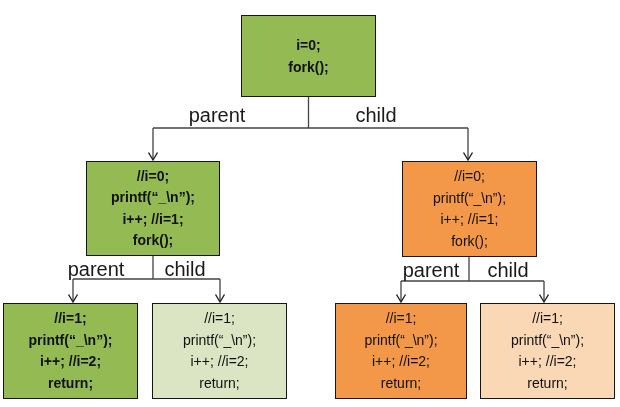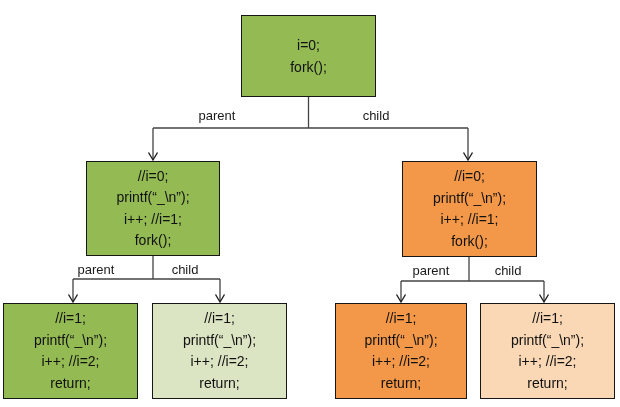--- a/index.html
+++ b/index.html
@@ -46,28 +46,28 @@
     line-height: 21.5px;
     color: var(--text, #111111);
   }
   .n-root  { left: 241px; top: 15px;  width: 135px; height: 82px; line-height: 22px; }
   .n-l1p   { left: 86px;  top: 161px; width: 134px; height: 95px; }
   .n-l1c   { left: 402px; top: 161px; width: 135px; height: 96px; }
   .n-pp    { left: 3px;   top: 303px; width: 135px; height: 96px; }
   .n-pc    { left: 152px; top: 303px; width: 135px; height: 96px; }
   .n-cp    { left: 335px; top: 303px; width: 132px; height: 96px; }
   .n-cc    { left: 480px; top: 303px; width: 135px; height: 96px; }
-  .green   { background: var(--green-fill, #94BA54); }
+  .green   { background: var(--green-fill, #94BA54); font-weight: bold; }
   .lgreen  { background: var(--light-green-fill, #DBE5C3); }
   .orange  { background: var(--orange-fill, #F39749); }
   .peach   { background: var(--peach-fill, #FAD8B5); }
   .edge-label {
     position: absolute;
     transform: translateX(-50%);
-    font-size: 13px;
+    font-size: 20px;
     line-height: 17px;
     color: #1a1a1a;
     white-space: nowrap;
   }
   .el-l1p { left: 217px; top: 107px; }
   .el-l1c { left: 376px; top: 107px; }
   .el-l2lp { left: 96px;  top: 261px; }
   .el-l2lc { left: 185px; top: 261px; }
   .el-l2rp { left: 431px; top: 262px; }
   .el-l2rc { left: 508px; top: 262px; }

